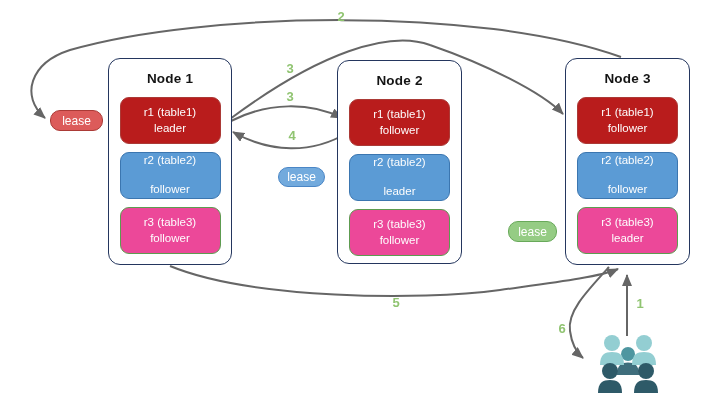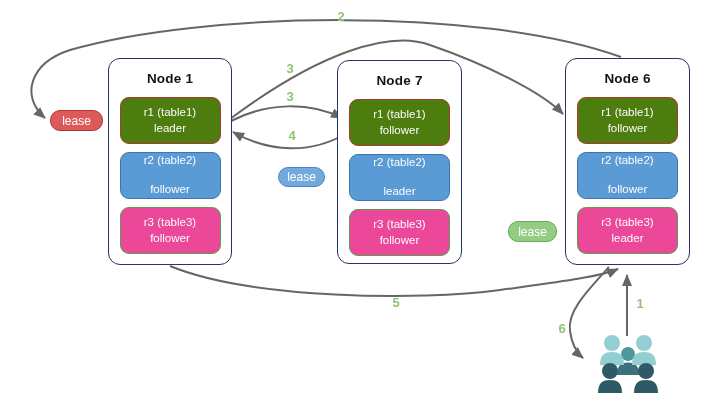--- a/index.html
+++ b/index.html
@@ -20,21 +20,21 @@
   .node-title {
     height:38px; display:flex; align-items:center; justify-content:center;
     font-weight:bold; font-size:13.5px; color:#141414; letter-spacing:0.2px;
   }
   .replica {
     width:101px; height:47px; margin:0 auto 8px auto; border-radius:9px;
     display:flex; flex-direction:column; align-items:center; justify-content:center;
     color:#fdfdfd; font-size:11.5px; line-height:1.35; text-align:center;
     border:1.5px solid transparent;
   }
-  .rep-red   { background:#4d7c0f; border-color:#ab3a36; }
+  .rep-red   { background:#b91c1c; border-color:#ab3a36; }
   .rep-blue  { background:#5b9bd5; border-color:#3b76b0;justify-content:space-between; }
   .rep-green { background:#ec4899; border-color:#5d9c50; }
 
   .lease {
     position:absolute; display:flex; align-items:center; justify-content:center;
     color:#ffffff; font-size:12px; border-radius:10px; border:1.5px solid transparent;
   }
   .lease-red   { left:50px;  top:110px; width:53px; height:21px; background:#dc5b5a; border-color:#ab3a36; }
   .lease-blue  { left:278px; top:167px; width:47px; height:20px; background:#72aadd; border-color:#4a86c6; }
   .lease-green { left:508px; top:221px; width:49px; height:21px; background:#95cc84; border-color:#68a95a; }
@@ -85,37 +85,37 @@
       <span>r2 (table2)</span>
       <span>follower</span>
     </div>
     <div class="replica rep-green">
       <span>r3 (table3)</span>
       <span>follower</span>
     </div>
   </div>
 
   <div class="node node-2">
-    <div class="node-title">Node 7</div>
+    <div class="node-title">Node 2</div>
     <div class="replica rep-red">
       <span>r1 (table1)</span>
       <span>follower</span>
     </div>
     <div class="replica rep-blue">
       <span>r2 (table2)</span>
       <span>leader</span>
     </div>
     <div class="replica rep-green">
       <span>r3 (table3)</span>
       <span>follower</span>
     </div>
   </div>
 
   <div class="node node-3">
-    <div class="node-title">Node 6</div>
+    <div class="node-title">Node 3</div>
     <div class="replica rep-red">
       <span>r1 (table1)</span>
       <span>follower</span>
     </div>
     <div class="replica rep-blue">
       <span>r2 (table2)</span>
       <span>follower</span>
     </div>
     <div class="replica rep-green">
       <span>r3 (table3)</span>

